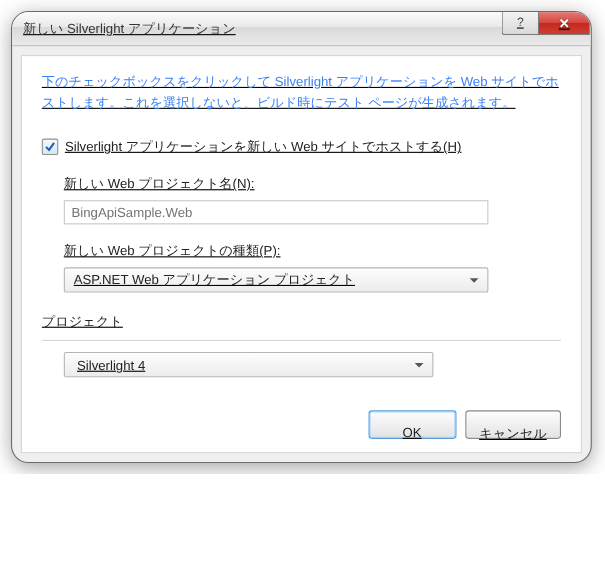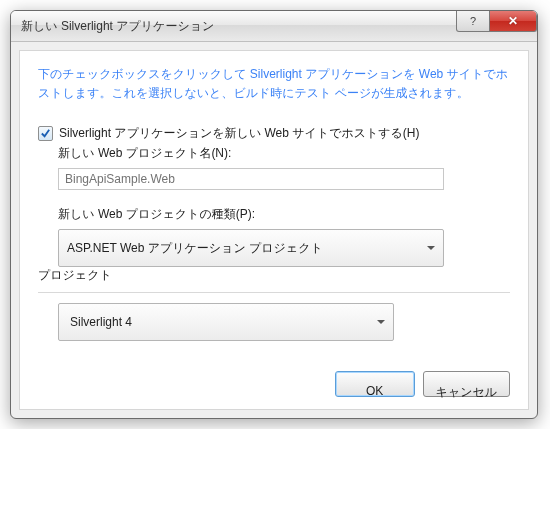--- a/index.html
+++ b/index.html
@@ -5,24 +5,25 @@
   body {
     margin: 0;
     padding: 10px;
     background: #fff;
     font-family: "Meiryo", "MS UI Gothic", sans-serif;
     font-size: 12px;
   }
   .window {
     width: 526px;
     border: 1px solid #6b6b6b;
-    border-radius: 6px;
+    border-radius: 16px;
     box-shadow: 0 4px 18px rgba(0,0,0,0.35);
     background: #efefef;
     overflow: hidden;
+    text-decoration: underline;
   }
   .titlebar {
     height: 30px;
     background: linear-gradient(to bottom, #fcfcfc 0%, #e9e9e9 45%, #d9d9d9 46%, #eaeaea 100%);
     border-bottom: 1px solid #bfbfbf;
     display: flex;
     align-items: center;
     padding: 0 0 0 10px;
     position: relative;
   }
@@ -70,21 +71,21 @@
     padding: 14px 18px 12px 18px;
   }
   .desc {
     color: #3b82f6;
     line-height: 1.6;
     margin-bottom: 22px;
   }
   .check-row {
     display: flex;
     align-items: center;
-    margin-bottom: 3px;
+    margin-bottom: 17px;
   }
   .checkbox-box {
     width: 13px;
     height: 13px;
     border: 1px solid #8e8f8f;
     background: linear-gradient(to bottom, #f4f9fd, #d6e7f5);
     border-radius: 2px;
     margin-right: 6px;
     display: flex;
     align-items: center;
@@ -106,30 +107,31 @@
     padding: 0 6px;
     font-family: inherit;
     font-size: 12px;
     color: #737373;
     box-sizing: border-box;
     margin-bottom: 16px;
     outline: none;
   }
   .dropdown {
     width: 386px;
-    height: 38px;
+    height: 23px;
     border: 1px solid #b5b5b5;
     background: linear-gradient(to bottom, #fdfdfd, #ececec);
     border-radius: 2px;
     display: flex;
     align-items: center;
     padding: 0 4px 0 8px;
     box-sizing: border-box;
     justify-content: space-between;
     color: #222;
+    margin-bottom: 18px;
     cursor: default;
   }
   .dropdown.narrow { width: 336px; padding-left: 11px; }
   .dropdown .arrow {
     width: 0; height: 0;
     border-left: 4px solid transparent;
     border-right: 4px solid transparent;
     border-top: 4px solid #555;
     margin-right: 4px;
   }

